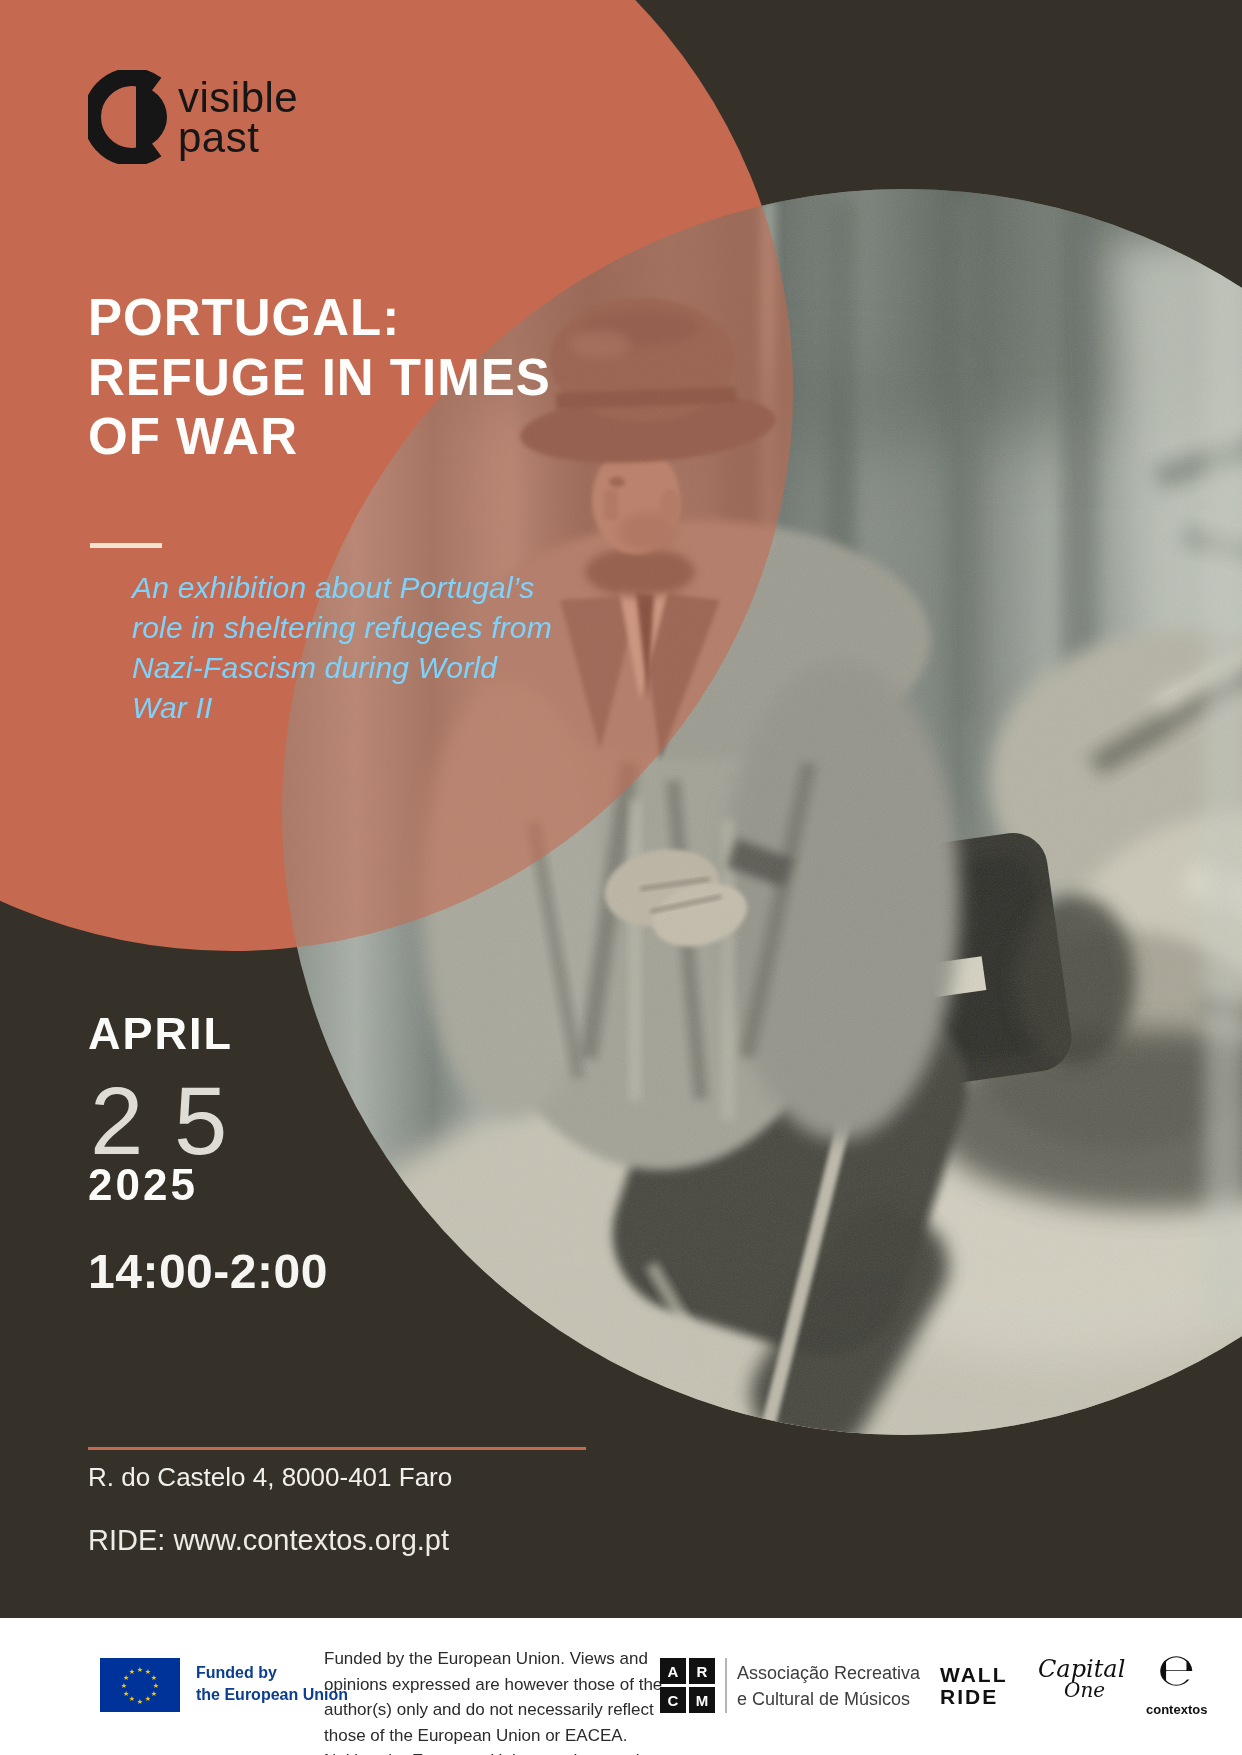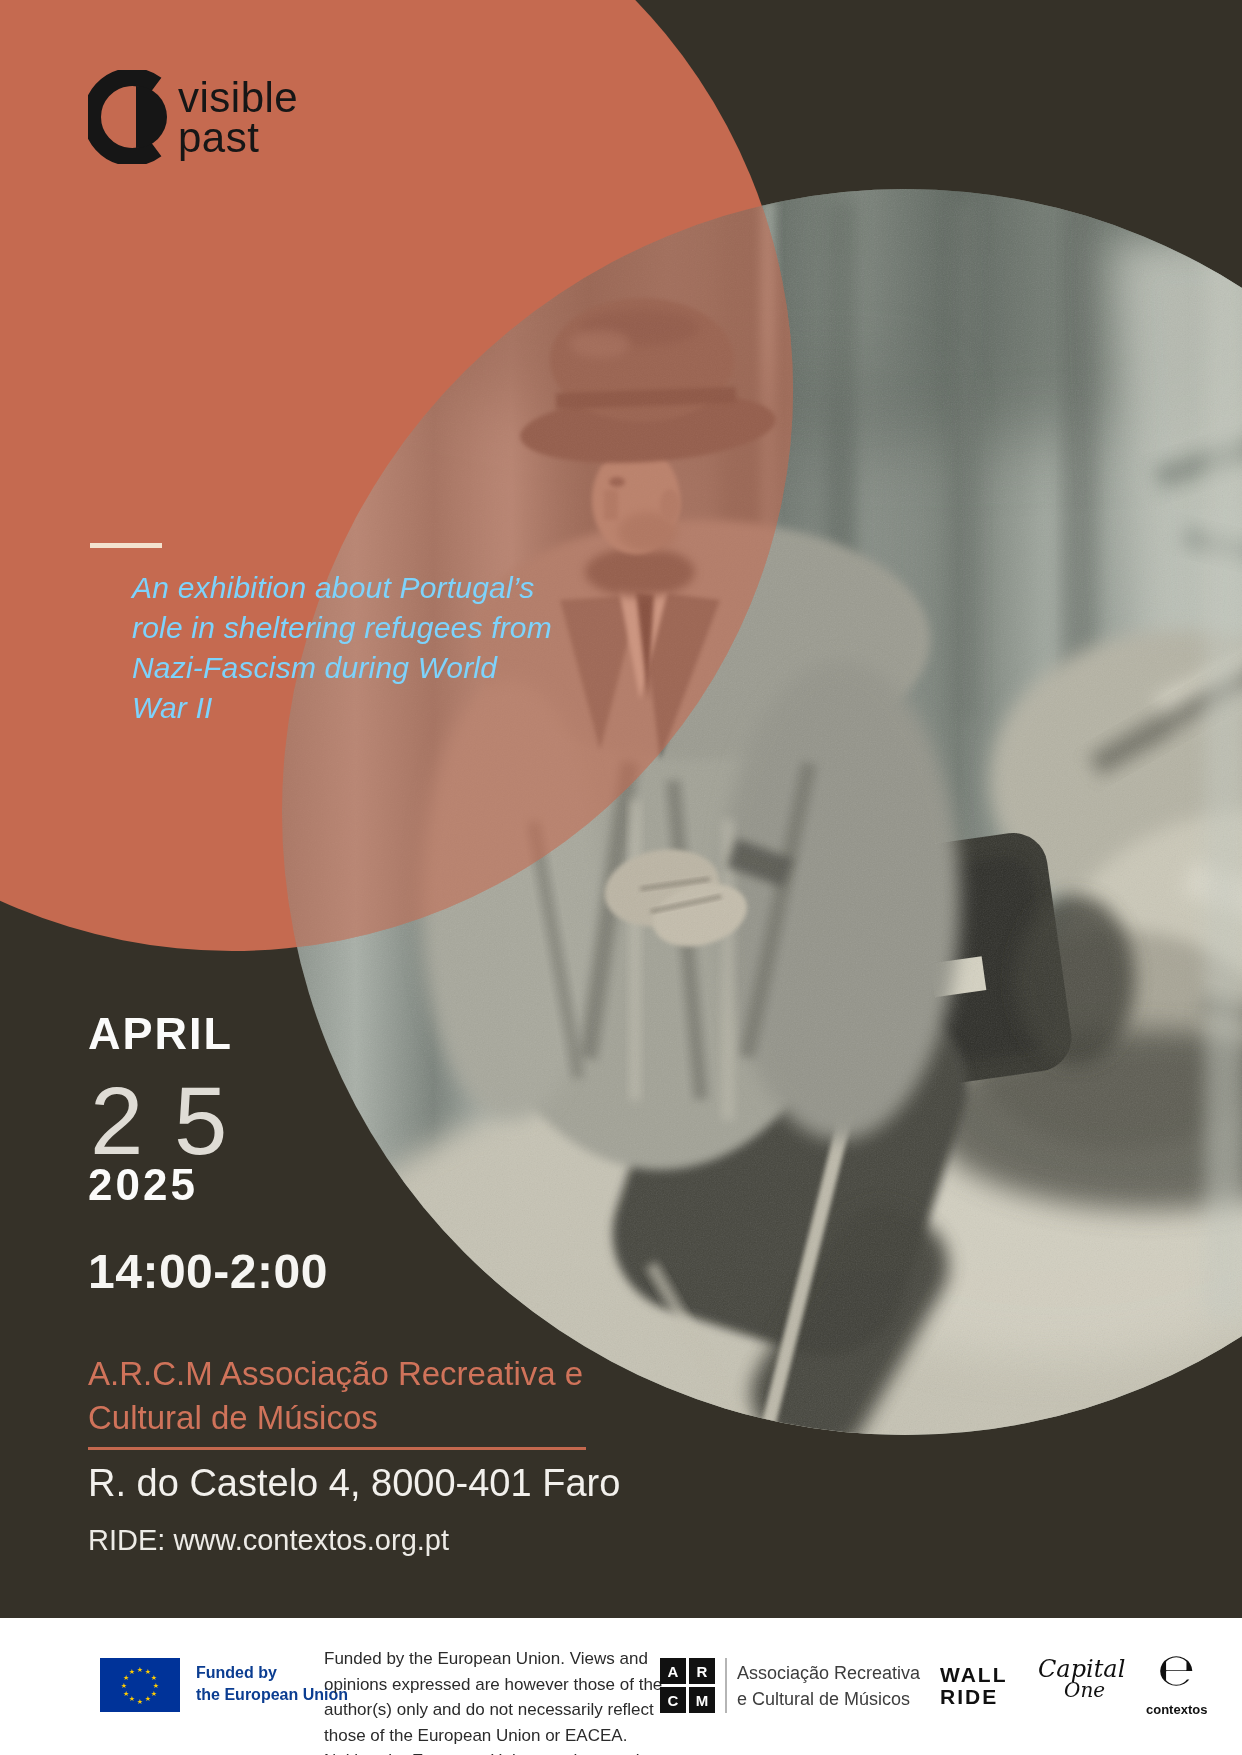--- a/index.html
+++ b/index.html
@@ -19,21 +19,21 @@
   .subtitle{position:absolute;left:88px;top:568px;color:#7dd3fc;font-size:30px;font-style:italic;
             font-weight:400;line-height:1.33;letter-spacing:0.2px;margin-left:44px;}
   
   .month{position:absolute;left:88px;top:1008px;color:#fbfbfa;font-size:45px;font-weight:800;letter-spacing:2px;}
   .day{position:absolute;left:90px;top:1066px;color:#dfdcd5;font-size:96px;font-weight:200;letter-spacing:0.32em;}
   .year{position:absolute;left:88px;top:1160px;color:#fbfbfa;font-size:44px;font-weight:800;letter-spacing:3px;}
   .time{position:absolute;left:88px;top:1244px;color:#f6f5f2;font-size:48px;font-weight:700;letter-spacing:0.5px;}
   
   .venue-name{position:absolute;left:88px;top:1352px;color:#d0735a;font-size:33px;font-weight:500;line-height:1.33;}
   .venue-rule{position:absolute;left:88px;top:1447px;width:498px;height:3px;background:#c4684e;}
-  .venue-address{position:absolute;left:88px;top:1462px;color:#f2f0ec;font-size:38px;font-weight:500;}
+  .venue-address{position:absolute;left:88px;top:1462px;color:#f2f0ec;font-size:26px;font-weight:500;}
   .venue-info{position:absolute;left:88px;top:1524px;color:#edebe6;font-size:29px;font-weight:500;}
   
   .footer{position:absolute;left:0;top:1618px;width:1242px;height:137px;background:#ffffff;}
   .eu-flag{position:absolute;left:100px;top:40px;width:80px;height:54px;}
   .funded{position:absolute;left:196px;top:44px;color:#0b3d91;font-size:16px;font-weight:700;line-height:1.4;}
   .disclaimer{position:absolute;left:292px;top:28px;width:354px;color:#2b2b2b;font-size:17px;line-height:1.5;margin-left:32px;}
   .arcm{position:absolute;left:660px;top:40px;display:grid;grid-template-columns:26px 26px;
         grid-template-rows:26px 26px;gap:3px;}
   .arcm .sq{background:#111;color:#fff;font-size:15px;font-weight:800;display:flex;align-items:center;justify-content:center;}
   .arcm-div{position:absolute;left:725px;top:40px;width:2px;height:55px;background:#b5b5b5;}
@@ -201,37 +201,38 @@
     <svg width="90" height="94" viewBox="0 0 90 94">
       <path d="M68 15 A40 40 0 1 0 68 79" fill="none" stroke="#161616" stroke-width="18"></path>
       <path d="M48 16 A31 31 0 0 1 48 78 Z" fill="#161616"></path>
     </svg>
     <div class="logo-text">
       <div>visible</div>
       <div>past</div>
     </div>
   </div>
 
+  <div class="title">
+    <div>PORTUGAL:</div>
+    <div>REFUGE IN TIMES</div>
+    <div>OF WAR</div>
+  </div>
   <div class="title-rule"></div>
   <div class="subtitle">
     <div>An exhibition about Portugal’s</div>
     <div>role in sheltering refugees from</div>
     <div>Nazi-Fascism during World</div>
     <div>War II</div>
   </div>
 
   <div class="month">APRIL</div>
   <div class="day">25</div>
   <div class="year">2025</div>
   <div class="time">14:00-2:00</div>
 
-  <div class="venue-name">
-    <div>A.R.C.M Associação Recreativa e</div>
-    <div>Cultural de Músicos</div>
-  </div>
   <div class="venue-rule"></div>
   <div class="venue-address">R. do Castelo 4, 8000-401 Faro</div>
   <div class="venue-info">RIDE: www.contextos.org.pt</div>
 
   <div class="footer">
 
     <svg class="eu-flag" viewBox="0 0 80 54">
       <rect width="80" height="54" fill="#003399"></rect>
       <g fill="#ffcc00" font-family="DejaVu Sans" font-size="7" text-anchor="middle">
         <text x="40" y="13.5">★</text>

